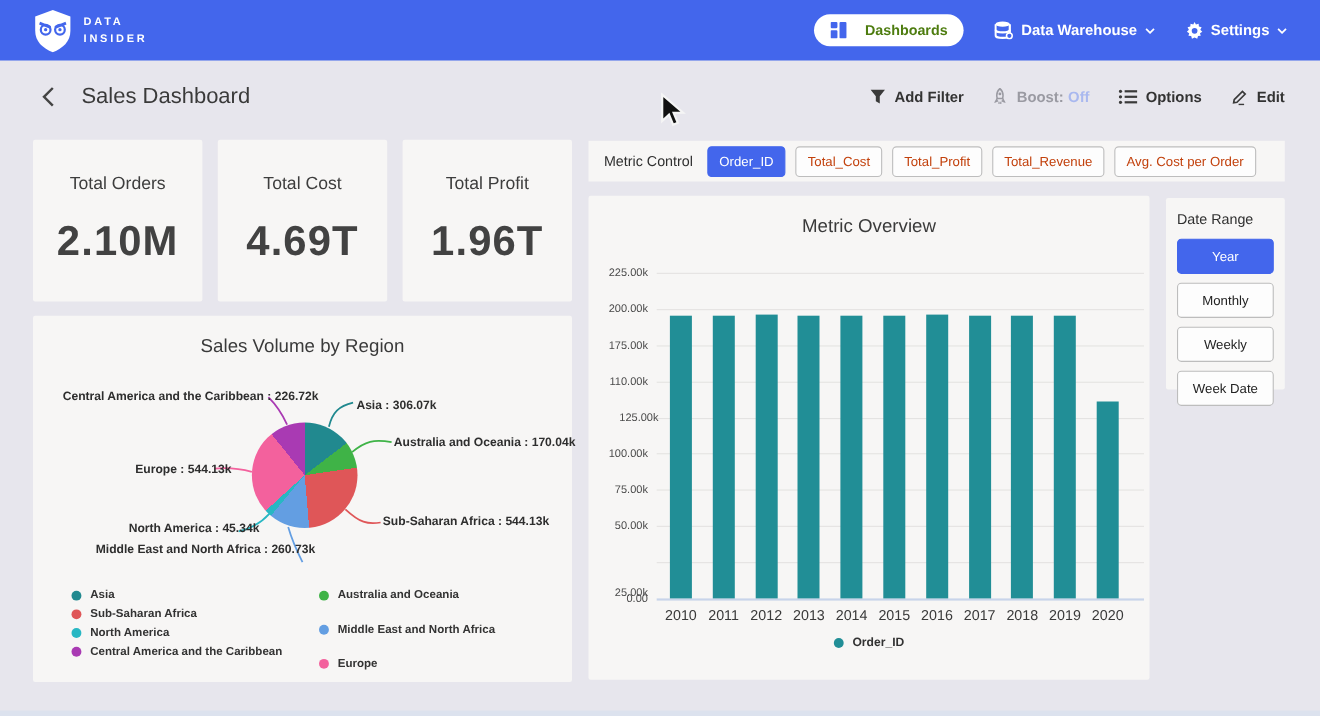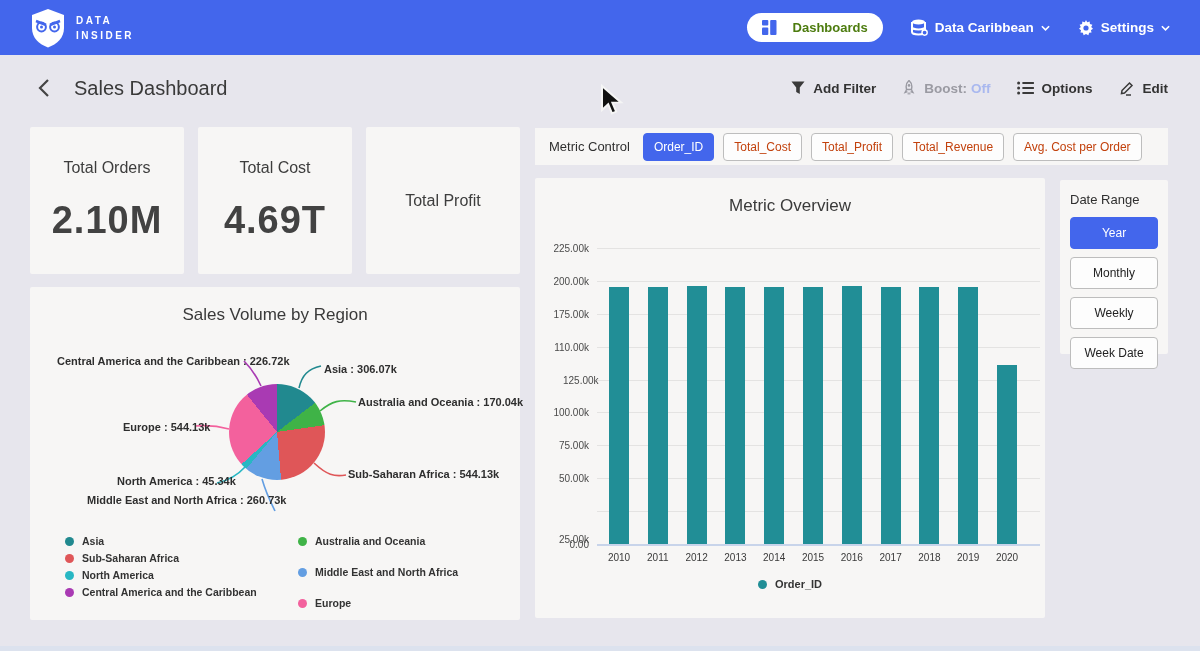--- a/index.html
+++ b/index.html
@@ -45,30 +45,30 @@
   
   .pie-card { left:30px; top:287px; width:490px; height:333px; }
   .chart-title { position:absolute; width:100%; text-align:center; top:18px; font-size:17px; color:#3a3a3a; font-weight:500; }
   #pie { position:absolute; left:199px; top:97px; width:96px; height:96px; border-radius:50%; cursor:pointer; }
   #leaders { position:absolute; left:0; top:0; }
   .plabel { position:absolute; font-size:11px; font-weight:bold; color:#2e2e2e; white-space:nowrap; }
   .p0 { left:294px; top:76px; } .p1 { left:328px; top:109px; } .p2 { left:318px; top:181px; }
   .p3 { left:57px;  top:207px; } .p4 { left:87px; top:188px; } .p5 { left:93px; top:134px; }
   .p6 { left:27px;  top:68px; }
   .pie-legend-col { position:absolute; top:248px; display:flex; flex-direction:column; gap:5px; }
-  #pie-legend-col1 { left:35px; } #pie-legend-col2 { left:268px;gap:19px; }
+  #pie-legend-col1 { left:35px; } #pie-legend-col2 { left:260px;gap:19px; }
   .legend-item { display:flex; align-items:center; gap:8px; font-size:10.5px; font-weight:bold; color:#333; }
   .dot { width:9px; height:9px; border-radius:50%; flex:0 0 auto; }
 
   
   .bar-card { left:535px; top:178px; width:510px; height:440px; }
   .gridline { position:absolute; height:1px; background:#e4e3e2; }
   .ytick { position:absolute; width:54px; text-align:right; font-size:10px; color:#4a4a4a; }
   .bar { position:absolute; background:#218e96; cursor:pointer; }
-  .xtick { position:absolute; width:40px; text-align:center; font-size:10px; color:#3a3a3a; }
+  .xtick { position:absolute; width:40px; text-align:center; font-size:13px; color:#3a3a3a; }
   .axis-line { position:absolute; height:2px; background:#c8d4ea; }
   .bar-legend { position:absolute; left:0; top:400px; width:100%; display:flex; justify-content:center;
                 align-items:center; gap:8px; font-size:11px; font-weight:bold; color:#333; }
 
   
   .date-panel { left:1060px; top:180px; width:108px; height:174px; padding:12px 10px; }
   .date-title { font-size:13px; color:#2f2f2f; margin-bottom:10px; }
   .date-btn { display:block; width:100%; font-size:12px; padding:8px 2px; margin-bottom:8px; text-align:center;
               border:1px solid #bdbdbd; border-radius:4px; background:#fdfdfd; color:#222; cursor:pointer; font-family:inherit; }
   .date-btn.selected { background:#4366ec; border-color:#4366ec; color:#fff; }
@@ -107,21 +107,21 @@
       </svg>
       <span>Dashboards</span>
     </button>
     <div class="nav-link">
       <svg width="17" height="17" viewBox="0 0 17 17">
         <ellipse cx="7.5" cy="3" rx="6.5" ry="2.4" fill="#fff"></ellipse>
         <path d="M1 3 L1 13 C1 14.4 3.9 15.5 7.5 15.5 C11.1 15.5 14 14.4 14 13 L14 3" fill="none" stroke="#fff" stroke-width="2"></path>
         <path d="M1 8 C1 9.4 3.9 10.5 7.5 10.5 C11.1 10.5 14 9.4 14 8" fill="none" stroke="#fff" stroke-width="2"></path>
         <circle cx="13.6" cy="13.6" r="2.6" fill="#4366ec" stroke="#fff" stroke-width="1.4"></circle>
       </svg>
-      <span>Data Caribbean</span>
+      <span>Data Warehouse</span>
       <svg class="chev" viewBox="0 0 10 6">
         <path d="M1 1 L5 5 L9 1" fill="none" stroke="#fff" stroke-width="1.8"></path>
         </svg>
     </div>
     <div class="nav-link">
       <svg width="16" height="16" viewBox="0 0 16 16">
         <path d="M8 0 L9.2 2.2 L11.7 1.6 L11.9 4.1 L14.4 4.8 L13.2 7 L15 8.8 L12.9 10.2 L13.6 12.6 L11.1 12.8 L10.4 15.2 L8 14 L5.6 15.2 L4.9 12.8 L2.4 12.6 L3.1 10.2 L1 8.8 L2.8 7 L1.6 4.8 L4.1 4.1 L4.3 1.6 L6.8 2.2 Z" fill="#fff"></path>
         <circle cx="8" cy="8" r="2.6" fill="#4366ec"></circle>
       </svg>
       <span>Settings</span>
@@ -180,20 +180,21 @@
 <div class="card kpi" style="left:30px; top:127px;">
   <div class="kpi-label">Total Orders</div>
   <div class="kpi-value">2.10M</div>
 </div>
 <div class="card kpi" style="left:198px; top:127px;">
   <div class="kpi-label">Total Cost</div>
   <div class="kpi-value">4.69T</div>
 </div>
 <div class="card kpi" style="left:366px; top:127px;">
   <div class="kpi-label">Total Profit</div>
+  <div class="kpi-value">1.96T</div>
 </div>
 
 <div class="metric-bar">
   <span class="metric-label">Metric Control</span>
   <div id="metric-buttons" style="display:flex; gap:9px;">
       <button class="chip selected">Order_ID</button>
       <button class="chip">Total_Cost</button>
       <button class="chip">Total_Profit</button>
       <button class="chip">Total_Revenue</button>
       <button class="chip">Avg. Cost per Order</button>

